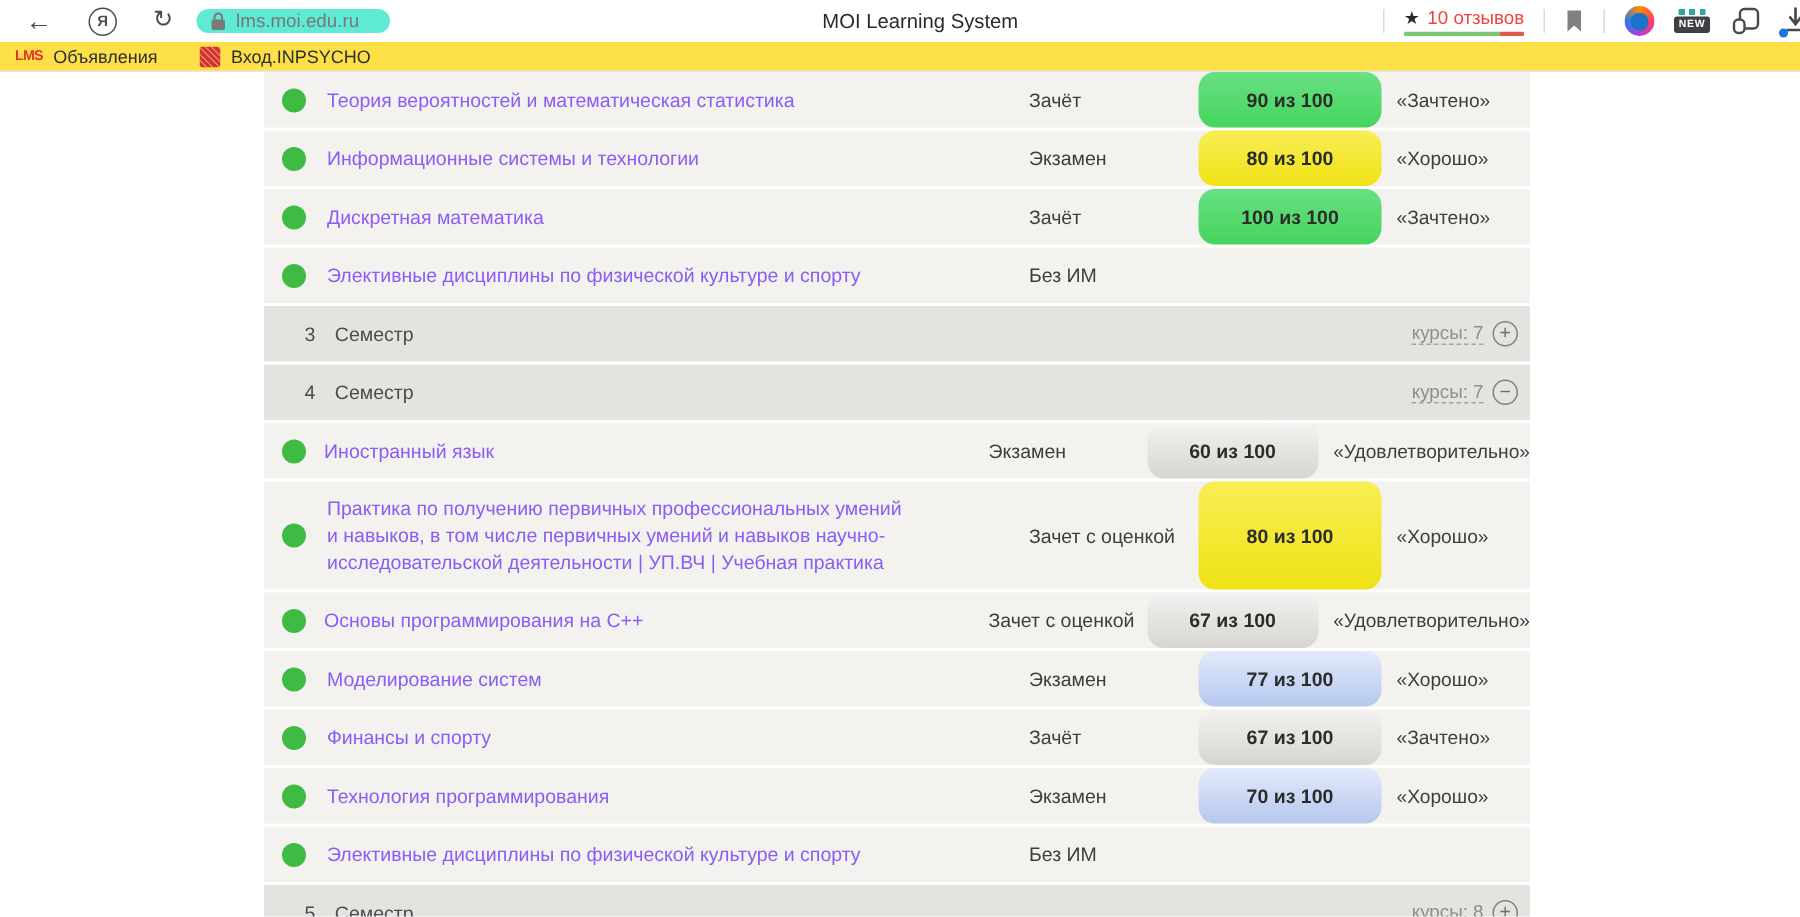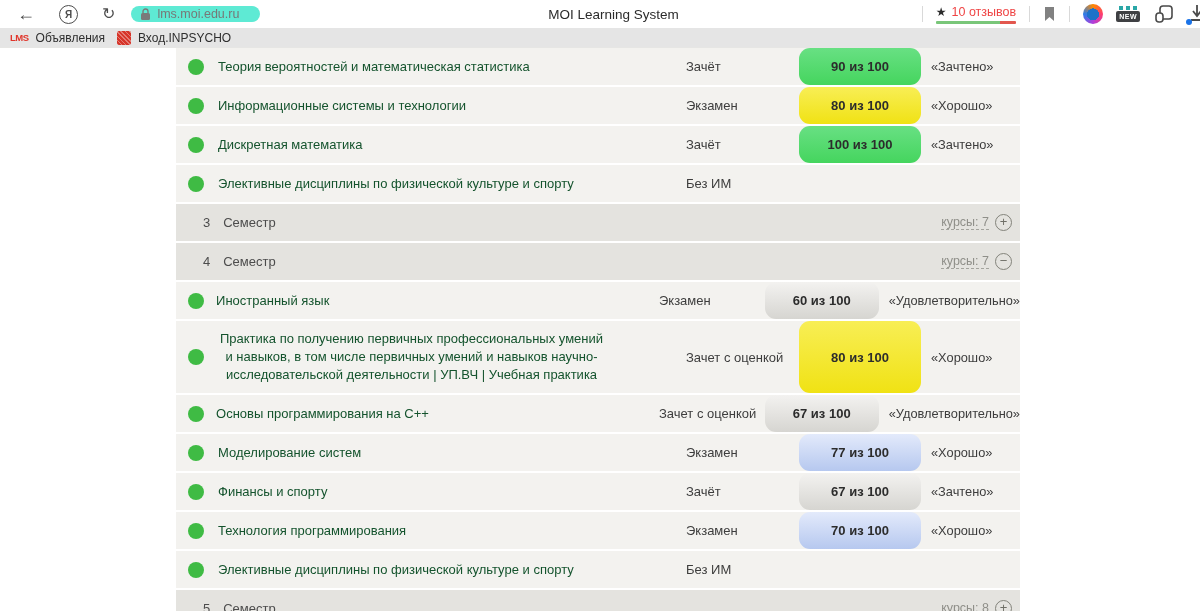--- a/index.html
+++ b/index.html
@@ -41,37 +41,37 @@
   .new-marks { width:18px; height:4px; margin-bottom:1px;
     background:linear-gradient(90deg,#2aa7a7 0 4px, transparent 4px 7px, #2aa7a7 7px 11px, transparent 11px 14px, #2aa7a7 14px 18px); }
   .new-box { background:#3f4043; color:#fff; font-size:7px; font-weight:bold;
     padding:2px 3px; border-radius:2px; letter-spacing:.5px; }
   .tag-icon { display:flex; cursor:pointer; }
   .download-wrap { position:relative; width:18px; height:22px; margin-right:-6px; cursor:pointer; }
   .download-dot { position:absolute; left:-2px; bottom:0; width:6px; height:6px;
     border-radius:50%; background:#1a73e8; }
 
   
-  .bookmarks-bar { height:20px; background:#e5e5e5; border-bottom:1px solid #e6e6e4;
-    display:flex; align-items:center; padding-left:10px; gap:12px; }
+  .bookmarks-bar { height:20px; background:#fde047; border-bottom:1px solid #e6e6e4;
+    display:flex; align-items:center; padding-left:10px; gap:28px; }
   .bookmark-item { display:flex; align-items:center; gap:7px; cursor:pointer; }
   .lms-logo { color:#e0352b; font-size:9.5px; font-weight:bold; letter-spacing:-0.5px; }
   .inpsycho-logo { width:14px; height:14px; border-radius:2px; background:#d63429;
     background-image:repeating-linear-gradient(45deg, rgba(255,255,255,.35) 0 1px, transparent 1px 3px); }
   .bookmark-label { font-size:12px; color:#2e2e2e; white-space:nowrap; }
 
   
   .content { margin-left:176px; width:844px; }
   .row { display:flex; margin-bottom:2px; }
   .course-row { background:#f3f2ef; min-height:37px; align-items:stretch; }
   .dot-cell { width:42px; display:flex; align-items:center; padding-left:12px; }
   .status-dot { width:16px; height:16px; border-radius:50%; background:#3fbb44; }
   .name-cell { width:427px; display:flex; align-items:center; padding:9px 40px 9px 0; }
-  .course-link { color:#14532d; font-size:13px; line-height:18px; text-decoration:none;
-    cursor:pointer; max-width:390px;text-align:center; }
+  .course-link { color:#8b5cf6; font-size:13px; line-height:18px; text-decoration:none;
+    cursor:pointer; max-width:390px; }
   .type-cell { width:113px; display:flex; align-items:center; font-size:13px; color:#3d3d3d;margin-left:41px; }
   .score-cell { width:122px; display:flex; }
   .score-badge { flex:1; display:flex; align-items:center; justify-content:center;
     font-size:13px; font-weight:700; color:#2c2c2c;border-radius:11px; }
   .grade-cell { flex:1; display:flex; align-items:center; padding-left:10px;
     font-size:12.8px; color:#3d3d3d; white-space:nowrap; }
 
   .semester-row { background:#e4e3df; height:37px; align-items:center;
     justify-content:space-between; cursor:pointer; }
   .sem-left { display:flex; align-items:center; padding-left:27px; gap:13px;

